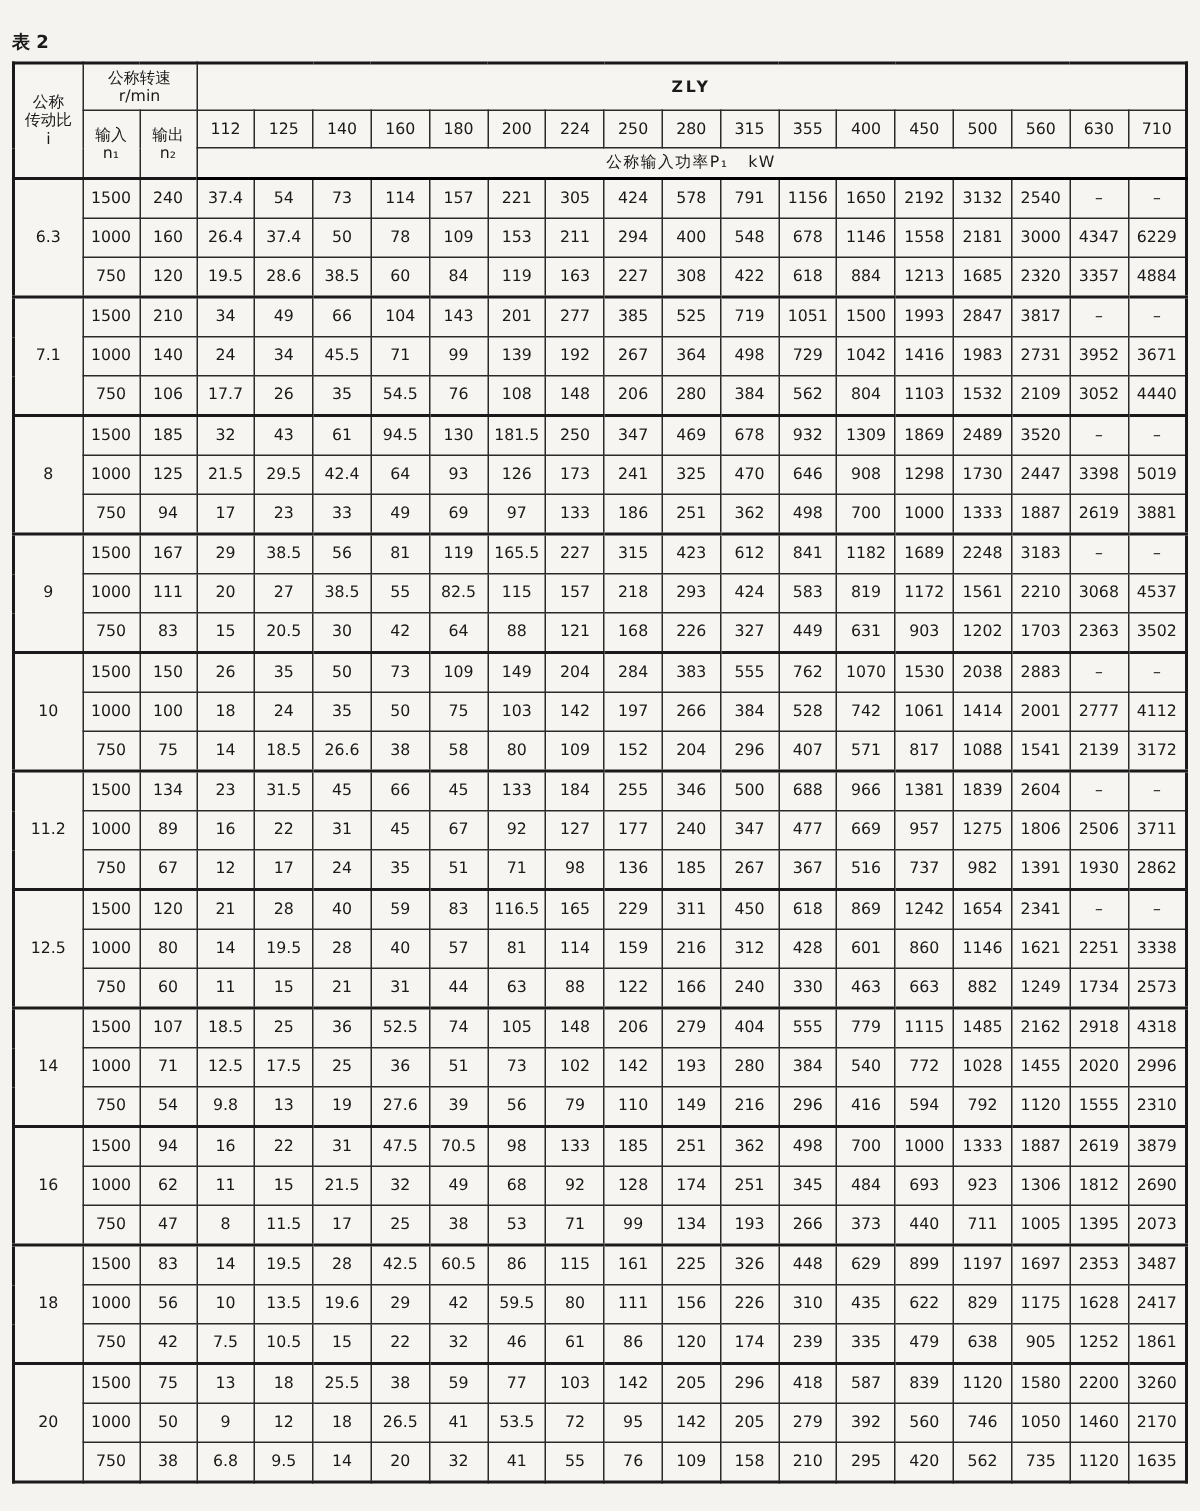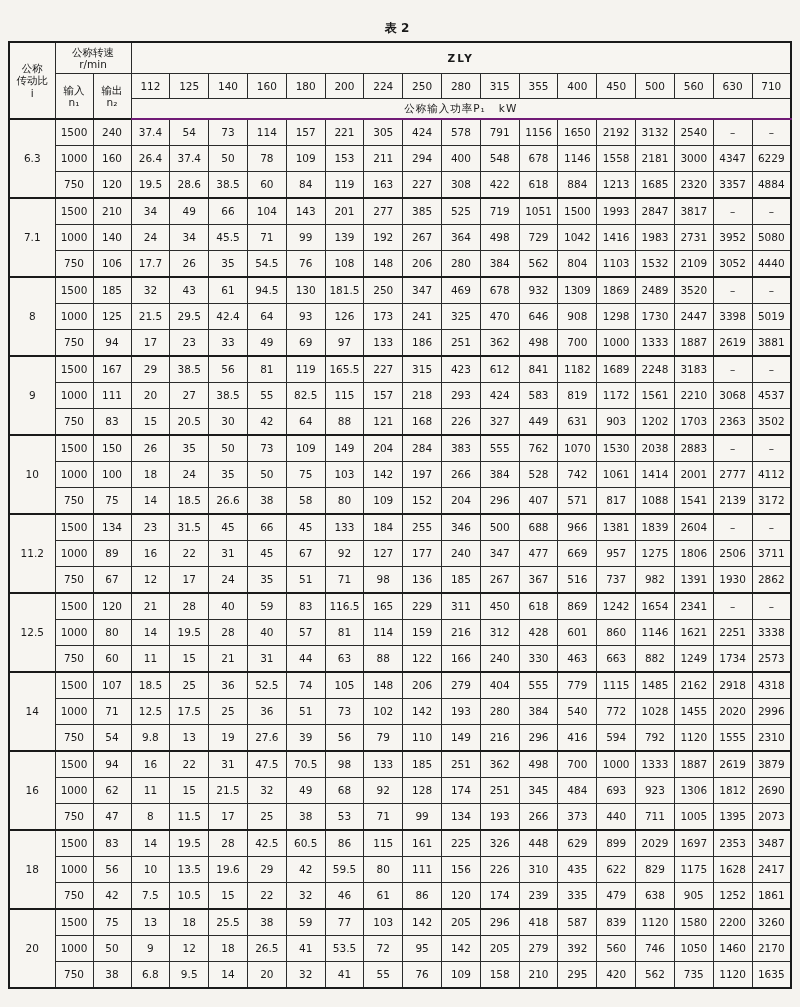--- a/index.html
+++ b/index.html
@@ -17,21 +17,21 @@
     background: #f5f3ef;
     position: relative;
   }
   .title {
     font-size: 17px;
     font-weight: bold;
     letter-spacing: 1px;
     padding: 4px 0 2px 2px;
   }
   .table-label {
-    text-align: center;
+    text-align: left;
     font-size: 12px;
     font-weight: bold;
     padding: 14px 6px 4px 0;
   }
   table.power-table {
     border-collapse: collapse;
     table-layout: fixed;
     width: 784px;
     background: #f7f5f1;
   }
@@ -57,21 +57,21 @@
   th.size-h   { height: 24px; font-size: 11px; }
   th.power-h  { height: 19px; font-size: 11px; letter-spacing: 1px; }
   th.ratio-h  { font-size: 11px; line-height: 1.3; }
   th.speed-h  { font-size: 11px; line-height: 1.25; }
   th.io-h     { font-size: 10.5px; line-height: 1.2; }
   tbody td { height: 25px; }
   td.ratio  { font-size: 11px; }
   td.n1, td.n2 { font-size: 10.5px; }
   
   tbody tr.group-start td { border-top: 2px solid #1a1a1a; }
-  thead tr:last-child th { border-bottom: 2px solid #701a75; }
+  thead tr:last-child th { border-bottom: 2px solid #000000; }
   
   td.n2, th.out-col { border-right-width: 2px; }
   th.speed-h { border-right-width: 2px; }
 </style>
 </head>
 <body>
 
 <div class="page">
   <div class="table-label">表 2</div>
 
@@ -243,21 +243,21 @@
           <td>192</td>
           <td>267</td>
           <td>364</td>
           <td>498</td>
           <td>729</td>
           <td>1042</td>
           <td>1416</td>
           <td>1983</td>
           <td>2731</td>
           <td>3952</td>
-          <td>5080</td>
+          <td>3671</td>
         </tr>
         <tr>
           <td class="n1">750</td>
           <td class="n2">106</td>
           <td>17.7</td>
           <td>26</td>
           <td>35</td>
           <td>54.5</td>
           <td>76</td>
           <td>108</td>
@@ -731,21 +731,21 @@
           <td>42.5</td>
           <td>60.5</td>
           <td>86</td>
           <td>115</td>
           <td>161</td>
           <td>225</td>
           <td>326</td>
           <td>448</td>
           <td>629</td>
           <td>899</td>
-          <td>2029</td>
+          <td>1197</td>
           <td>1697</td>
           <td>2353</td>
           <td>3487</td>
         </tr>
         <tr>
           <td class="n1">1000</td>
           <td class="n2">56</td>
           <td>10</td>
           <td>13.5</td>
           <td>19.6</td>

